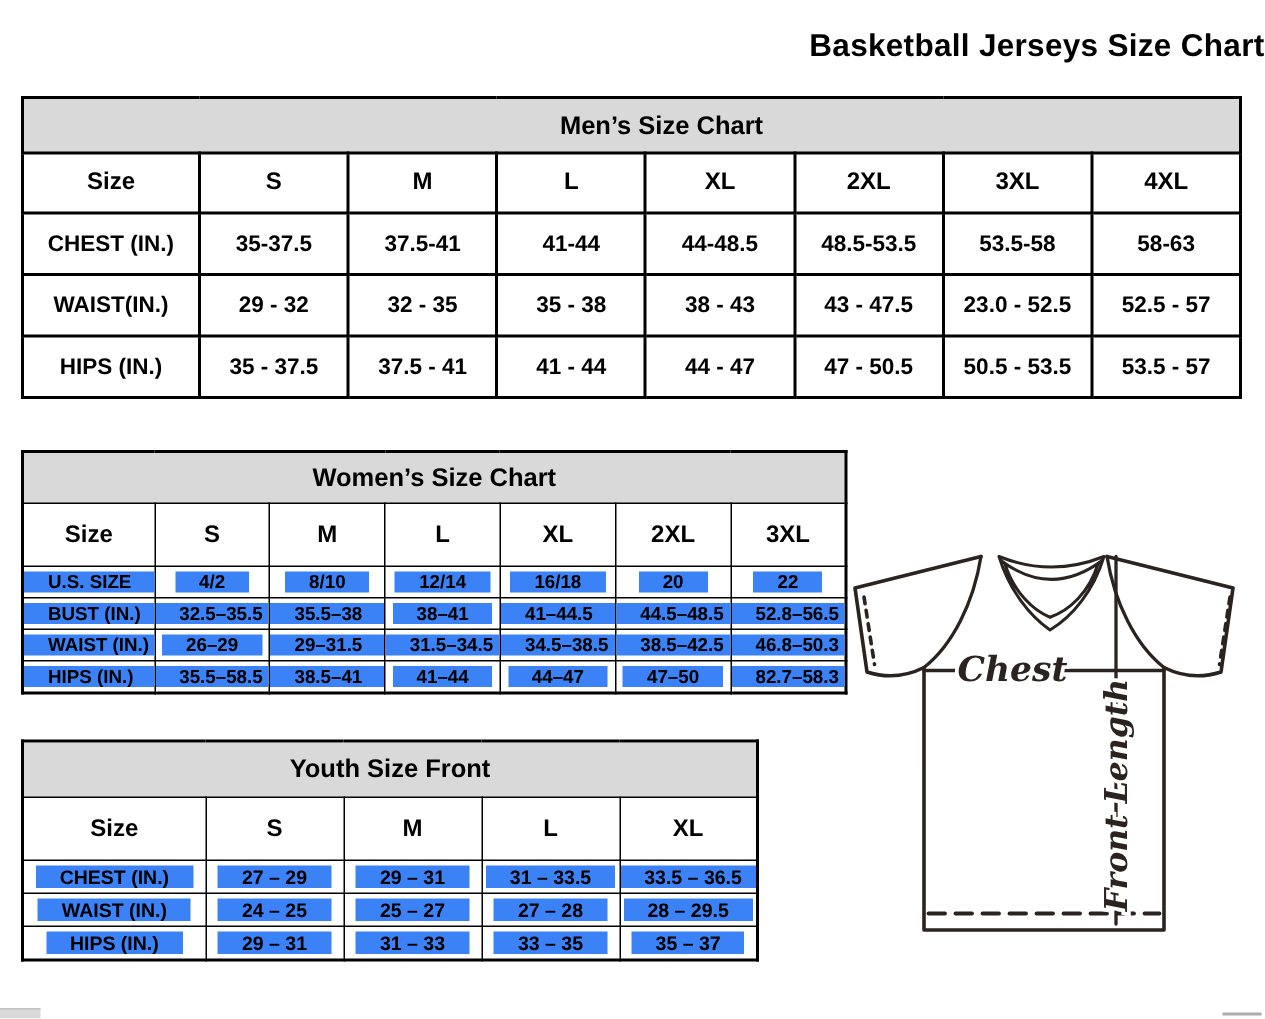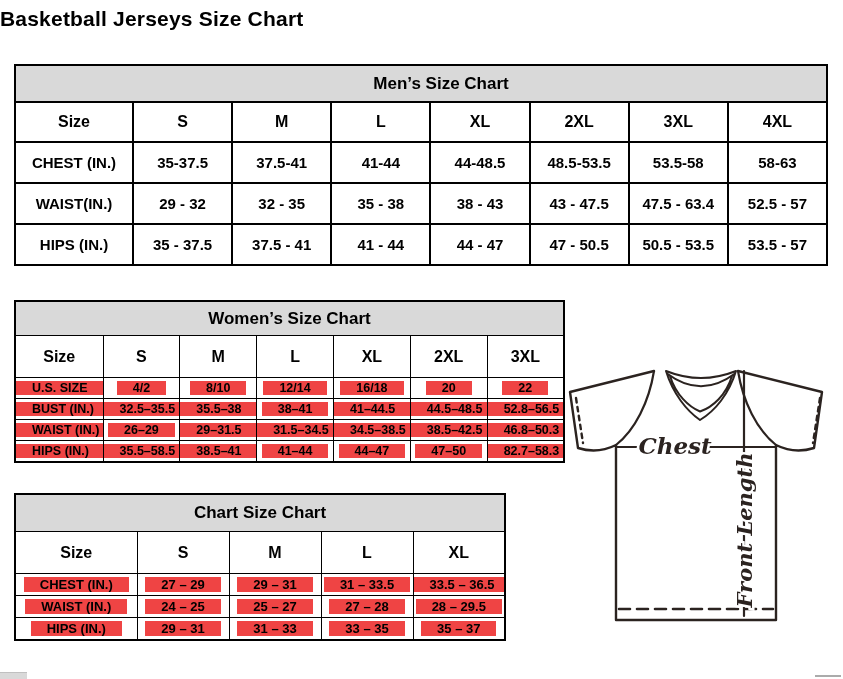--- a/index.html
+++ b/index.html
@@ -1,22 +1,22 @@
 <!DOCTYPE html>
 <html><head>
 <meta charset="utf-8">
 <style>
   html,body { margin:0; padding:0; background:#ffffff; }
   .page {
     position:relative; width:843px; height:679px; overflow:hidden;
     background:#ffffff; font-family:"Liberation Sans", sans-serif; color:#000;
   }
   .doc-title {
-    position:absolute; top:7px; left:0; width:100%;
-    text-align:left; font-size:21px; font-weight:bold; letter-spacing:0.2px;
+    position:absolute; top:19px; left:0; width:100%;
+    text-align:right; font-size:21px; font-weight:bold; letter-spacing:0.2px;
   }
   table.size-table {
     position:absolute; border-collapse:collapse; table-layout:fixed;
     border:2px solid #000; background:#fff;
   }
   table.size-table td {
     border:1px solid #000; text-align:center; vertical-align:middle;
     padding:0; font-weight:bold; overflow:hidden; white-space:nowrap;
   }
   
@@ -29,21 +29,21 @@
   table.womens { left:14px; top:300px; width:551px; }
   table.womens tr.hdr td { background:#d9d9d9; height:33px; font-size:17px; }
   table.womens tr.colhead td { height:41px; font-size:16px; }
   table.womens tr.datarow td { height:20px; font-size:12.5px; }
   
   table.youth { left:14px; top:493px; width:492px; }
   table.youth tr.hdr td { background:#d9d9d9; height:36px; font-size:17px; }
   table.youth tr.colhead td { height:41px; font-size:16px; }
   table.youth tr.datarow td { height:21px; font-size:13px; }
   
-  .hl { background:#ef4444; padding:0 16px; }
+  .hl { background:#3b82f6; padding:0 16px; }
   
   .jersey-wrap { position:absolute; left:556px; top:358px; width:287px; height:280px; }
   .jersey-wrap svg { display:block; width:100%; height:100%; }
   .diagram-text {
     font-family:"DejaVu Serif", serif; font-style:italic; font-weight:bold;
     fill:#2b2320; paint-order:stroke; stroke:#ffffff; stroke-width:5px;
   }
   
   .frag-left  { position:absolute; left:0; top:672px; width:27px; height:7px; background:#d9d9d9; border-top:1px solid #c0c0c0; }
   .frag-right { position:absolute; left:815px; top:675px; width:26px; height:2px; background:#ababab; }
@@ -84,21 +84,21 @@
         <td>53.5-58</td>
         <td>58-63</td>
       </tr>
       <tr class="datarow">
         <td>WAIST(IN.)</td>
         <td>29 - 32</td>
         <td>32 - 35</td>
         <td>35 - 38</td>
         <td>38 - 43</td>
         <td>43 - 47.5</td>
-        <td>47.5 - 63.4</td>
+        <td>23.0 - 52.5</td>
         <td>52.5 - 57</td>
       </tr>
       <tr class="datarow">
         <td>HIPS (IN.)</td>
         <td>35 - 37.5</td>
         <td>37.5 - 41</td>
         <td>41 - 44</td>
         <td>44 - 47</td>
         <td>47 - 50.5</td>
         <td>50.5 - 53.5</td>
@@ -164,21 +164,21 @@
     </tbody>
   </table>
 
   <table class="size-table youth">
     <colgroup>
         <col style="width:122px">
         <col span="4">
       </colgroup>
     <tbody>
       <tr class="hdr">
-        <td colspan="5">Chart Size Chart</td>
+        <td colspan="5">Youth Size Front</td>
       </tr>
       <tr class="colhead">
         <td>Size</td>
         <td>S</td>
         <td>M</td>
         <td>L</td>
         <td>XL</td>
       </tr>
       <tr class="datarow">
         <td><span class="hl">CHEST (IN.)</span></td>

